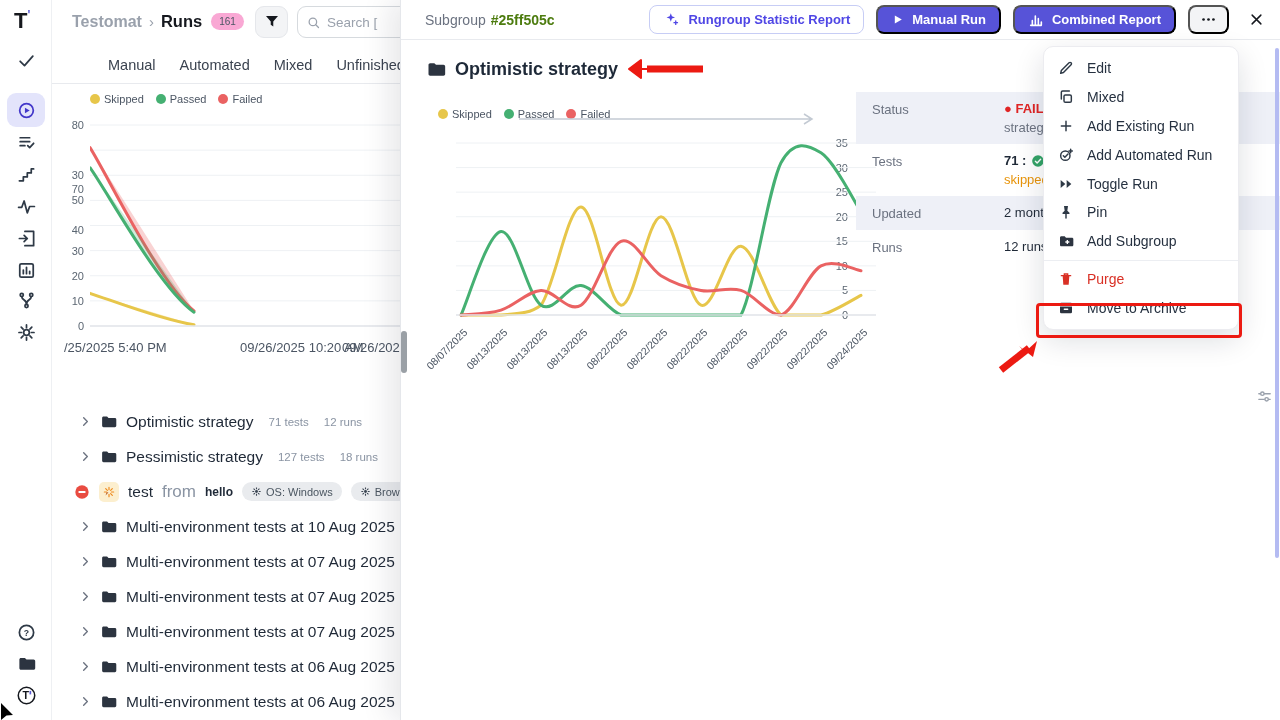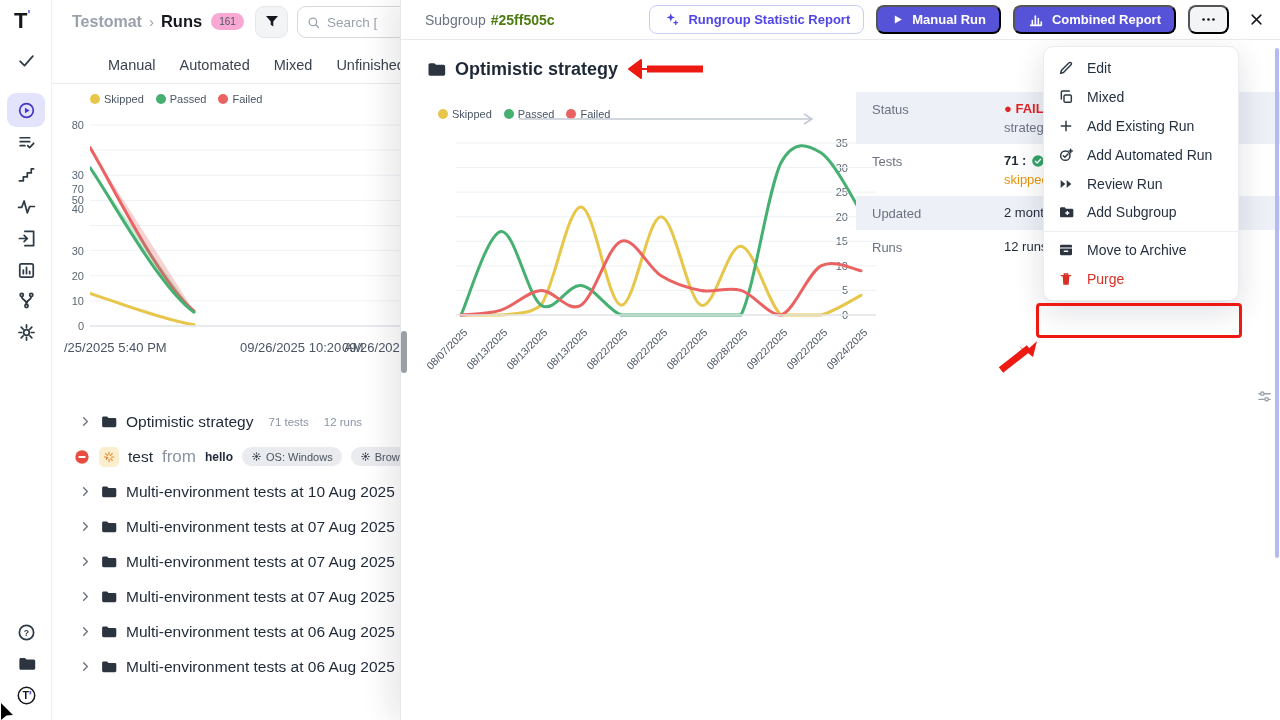--- a/index.html
+++ b/index.html
@@ -239,21 +239,21 @@
       <span class="it">
         <span class="dot" style="background:#ea6262"></span>
         <span>Failed</span>
       </span>
     </div>
   <div id="left-yticks">
       <span class="ytick" style="left: 58px; top: 320px;">0</span>
       <span class="ytick" style="left: 58px; top: 294.875px;">10</span>
       <span class="ytick" style="left: 58px; top: 269.75px;">20</span>
       <span class="ytick" style="left: 58px; top: 244.625px;">30</span>
-      <span class="ytick" style="left: 58px; top: 203px;">40</span>
+      <span class="ytick" style="left: 58px; top: 224px;">40</span>
       <span class="ytick" style="left: 58px; top: 194.375px;">50</span>
       <span class="ytick" style="left: 58px; top: 169.25px;">30</span>
       <span class="ytick" style="left: 58px; top: 144.125px; margin-top: 39px;">70</span>
       <span class="ytick" style="left: 58px; top: 119px;">80</span>
     </div>
   <svg id="left-chart" class="abs" style="left:90px; top:118px;" width="312" height="212">
       <line x1="0" y1="208" x2="312" y2="208" stroke="#eef1f4" stroke-width="1"></line>
       <line x1="0" y1="182.875" x2="312" y2="182.875" stroke="#eef1f4" stroke-width="1"></line>
       <line x1="0" y1="157.75" x2="312" y2="157.75" stroke="#eef1f4" stroke-width="1"></line>
       <line x1="0" y1="132.625" x2="312" y2="132.625" stroke="#eef1f4" stroke-width="1"></line>
@@ -286,20 +286,35 @@
         <span class="fold">
           <svg viewBox="0 0 24 24" width="100%" height="100%">
             <path d="M3 7c0-1.1.9-2 2-2h5l2 2h9c1.1 0 2 .9 2 2v9c0 1.1-.9 2-2 2H5c-1.1 0-2-.9-2-2z" fill="#2c3440"></path>
           </svg>
         </span>
         <span class="nm">Optimistic strategy</span>
         <span class="meta">71 tests</span>
         <span class="meta">12 runs</span>
       </div>
       <div class="trow">
+        <span class="chev">
+          <svg viewBox="0 0 24 24" width="100%" height="100%">
+            <path d="M8 4l8 8-8 8" fill="none" stroke="#6b7280" stroke-width="3" stroke-linecap="round" stroke-linejoin="round"></path>
+          </svg>
+        </span>
+        <span class="fold">
+          <svg viewBox="0 0 24 24" width="100%" height="100%">
+            <path d="M3 7c0-1.1.9-2 2-2h5l2 2h9c1.1 0 2 .9 2 2v9c0 1.1-.9 2-2 2H5c-1.1 0-2-.9-2-2z" fill="#2c3440"></path>
+          </svg>
+        </span>
+        <span class="nm">Pessimistic strategy</span>
+        <span class="meta">127 tests</span>
+        <span class="meta">18 runs</span>
+      </div>
+      <div class="trow">
         <span class="stat-ic" style="margin-left:-6px">
           <svg viewBox="0 0 24 24" width="100%" height="100%">
             <circle cx="12" cy="12" r="10" fill="#e94c41"></circle>
             <rect x="6.5" y="10.6" width="11" height="2.8" rx="1.4" fill="#fff"></rect>
           </svg>
         </span>
         <span class="chip">
           <span style="width:14px;height:14px;display:inline-block">
             <svg viewBox="0 0 24 24" width="100%" height="100%">
               <g stroke="#ee8a1d" stroke-width="2" stroke-linecap="round">
@@ -1028,50 +1043,59 @@
           </svg>
         </span>
         <span>Add Automated Run</span>
       </div>
       <div class="mi">
         <span style="width:16px;height:16px;display:inline-block">
           <svg viewBox="0 0 24 24" width="100%" height="100%">
             <path d="M4 6l7 6-7 6zM13 6l7 6-7 6z" fill="#2e3946"></path>
           </svg>
         </span>
-        <span>Review Run</span>
+        <span>Toggle Run</span>
       </div>
       <div class="mi">
         <span style="width:16px;height:16px;display:inline-block">
           <svg viewBox="0 0 24 24" width="100%" height="100%">
+            <path d="M9 3h6l-1 7 3.2 3.2V15H6.8v-1.8L10 10z" fill="#2e3946"></path>
+            <path d="M12 15v6" stroke="#2e3946" stroke-width="2.2" stroke-linecap="round"></path>
+          </svg>
+        </span>
+        <span>Pin</span>
+      </div>
+      <div class="mi">
+        <span style="width:16px;height:16px;display:inline-block">
+          <svg viewBox="0 0 24 24" width="100%" height="100%">
             <path d="M3 7c0-1.1.9-2 2-2h5l2 2h9c1.1 0 2 .9 2 2v9c0 1.1-.9 2-2 2H5c-1.1 0-2-.9-2-2z" fill="#2c3440"></path>
             <path d="M14 10.5v6M11 13.5h6" stroke="#fff" stroke-width="2"></path>
           </svg>
         </span>
         <span>Add Subgroup</span>
       </div>
       <div class="mdiv"></div>
+      <div class="mi danger">
+        <span style="width:16px;height:16px;display:inline-block">
+          <svg viewBox="0 0 24 24" width="100%" height="100%">
+            <path d="M5 7h14M9.5 7V4.5h5V7" fill="none" stroke="#d93025" stroke-width="2" stroke-linecap="round"></path>
+            <path d="M7 7l1 13.5h8L17 7z" fill="#d93025"></path>
+          </svg>
+        </span>
+        <span>Purge</span>
+      </div>
       <div class="mi">
         <span style="width:16px;height:16px;display:inline-block">
           <svg viewBox="0 0 24 24" width="100%" height="100%">
             <rect x="3" y="4" width="18" height="16" rx="2" fill="#2c3440"></rect>
             <path d="M3 9h18" stroke="#fff" stroke-width="1.6"></path>
             <path d="M9.5 14h5" stroke="#fff" stroke-width="2.2" stroke-linecap="round"></path>
           </svg>
         </span>
         <span>Move to Archive</span>
-      </div>
-      <div class="mi danger">
-        <span style="width:16px;height:16px;display:inline-block">
-          <svg viewBox="0 0 24 24" width="100%" height="100%">
-            <path d="M5 7h14M9.5 7V4.5h5V7" fill="none" stroke="#d93025" stroke-width="2" stroke-linecap="round"></path>
-            <path d="M7 7l1 13.5h8L17 7z" fill="#d93025"></path>
-          </svg>
-        </span>
-        <span>Purge</span>
       </div>
     </div>
 
   <div class="anno-rect"></div>
   <svg class="abs" style="left:995px; top:338px; z-index:46;" width="45" height="36" viewBox="0 0 45 36">
     <path d="M6 32 L34 10" stroke="#ec1a12" stroke-width="7"></path>
       <path d="M30 14 L42 3 L38 19 L24 8 Z" fill="#ec1a12"></path>
   </svg>
 
   <div class="rsb"></div>

